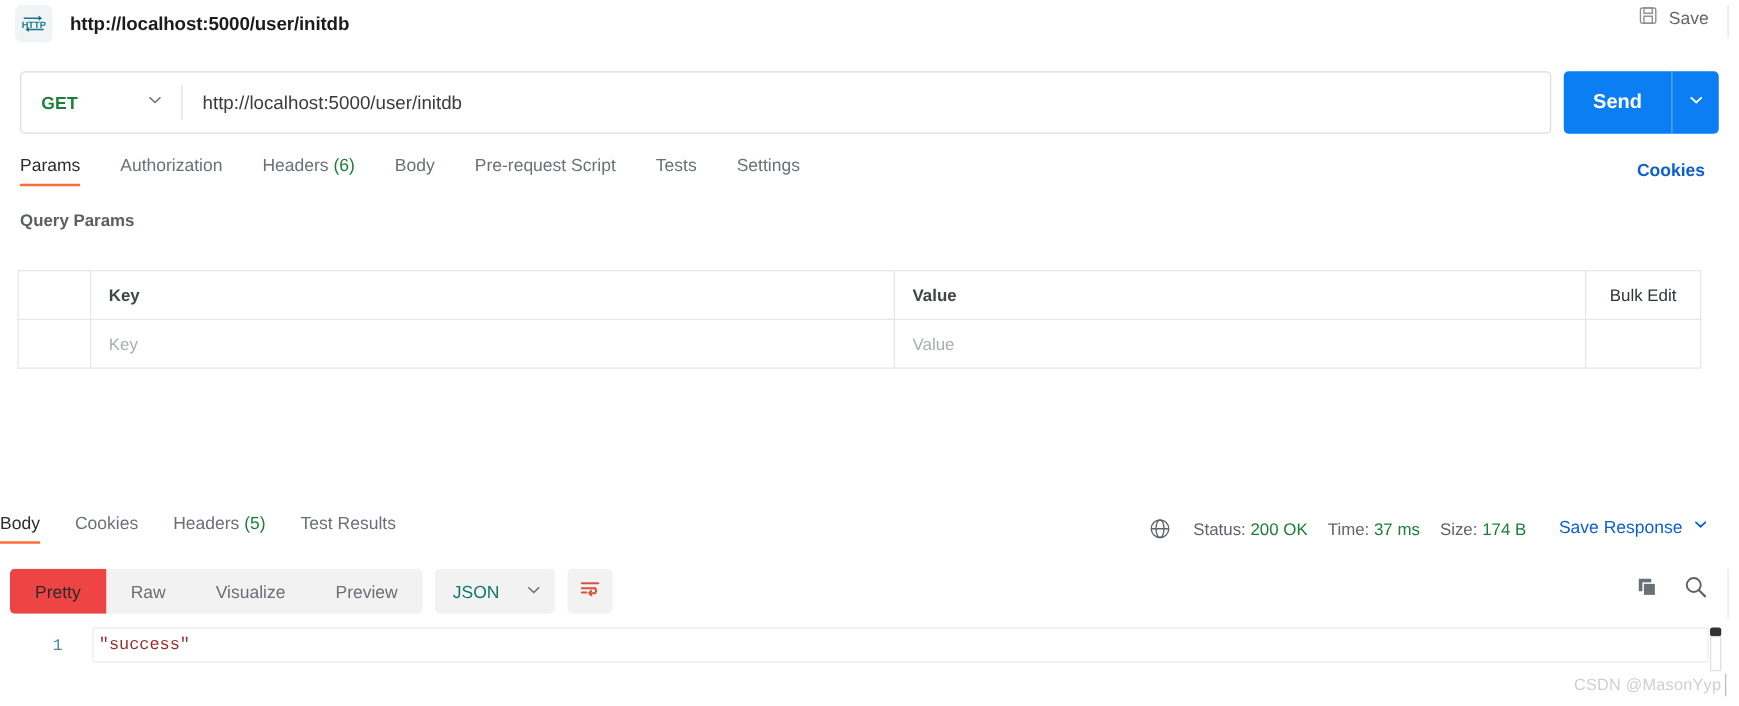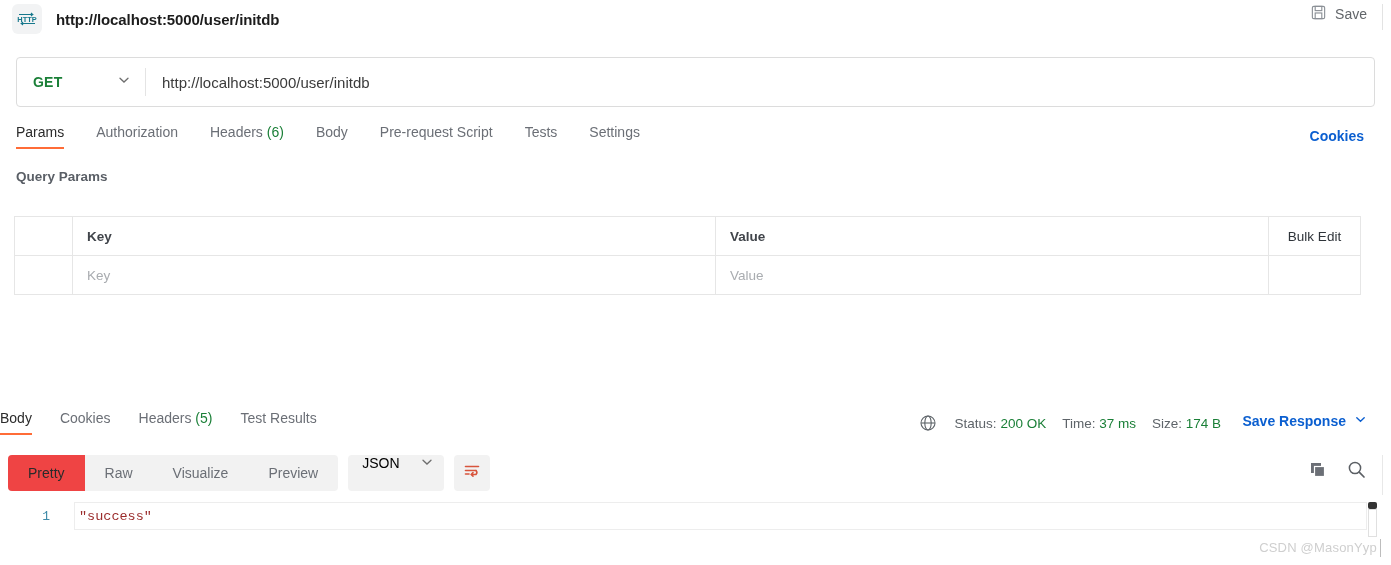--- a/index.html
+++ b/index.html
@@ -174,44 +174,44 @@
   .meta {
     position: absolute; right: 170px; top: 414px;
     display: flex; align-items: center; gap: 16px;
     font-size: 13.5px; color: #5e6469;
   }
   .meta .val { color: #1a7f37; }
   .globe-icon { margin-right: 2px; display: flex; align-items: center; }
   .save-resp {
     position: absolute; right: 24px; top: 413px;
     display: flex; align-items: center; gap: 8px;
-    color: #0b5fd0; font-size: 14px; font-weight: bold; cursor: pointer;
+    color: #0b5fd0; font-size: 14px; font-weight: normal; cursor: pointer;
   }
 
   
   .bodybar {
     position: absolute; left: 8px; top: 455px;
     display: flex; align-items: center; gap: 10px;
   }
   .seg {
     display: flex; background: #f2f2f2; border-radius: 4px; overflow: hidden;
     height: 36px;
   }
   .seg-item {
     padding: 0 20px;
     display: flex; align-items: center;
     font-size: 14px; color: #6b6f76; cursor: pointer;
   }
   .seg-item.active { background: #ef4444; color: #2b2b2b; }
   .fmt {
     height: 36px; min-width: 96px;
     background: #f2f2f2; border-radius: 4px;
-    display: flex; align-items: flex-start; justify-content: space-between;
+    display: flex; align-items: center; justify-content: space-between;
     padding: 0 10px 0 14px;
-    font-size: 14px; color: #000000; cursor: pointer; gap: 12px;
+    font-size: 14px; color: #0f766e; cursor: pointer; gap: 12px;
   }
   .wrap-btn {
     width: 36px; height: 36px; background: #f2f2f2; border-radius: 4px;
     display: flex; align-items: center; justify-content: center; cursor: pointer;
   }
   .body-actions {
     position: absolute; right: 24px; top: 459px;
     display: flex; align-items: center; gap: 18px;
   }
   .body-actions .ic { cursor: pointer; display: flex; }
@@ -288,20 +288,30 @@
     <div class="method">
       <span class="method-label">GET</span>
       <span class="chev">
         <svg width="14" height="14" viewBox="0 0 14 14" aria-hidden="true">
           <path d="M3 5.2 L7 9 L11 5.2" fill="none" stroke="#6e6e6e" stroke-width="1.3" stroke-linecap="round"></path>
         </svg>
       </span>
     </div>
     <div class="method-sep"></div>
     <input class="url-input" type="text" value="http://localhost:5000/user/initdb" style="">
+  </div>
+  <div class="send-wrap">
+    <button class="send-btn">Send</button>
+    <div class="send-caret">
+      <span>
+        <svg width="14" height="14" viewBox="0 0 14 14" aria-hidden="true">
+          <path d="M3 5.2 L7 9 L11 5.2" fill="none" stroke="#ffffff" stroke-width="1.4" stroke-linecap="round"></path>
+        </svg>
+      </span>
+    </div>
   </div>
 </div>
 
 <div class="req-tabs">
   <div class="rtab active">
     <span>Params</span>
   </div>
   <div class="rtab">
     <span>Authorization</span>
   </div>

